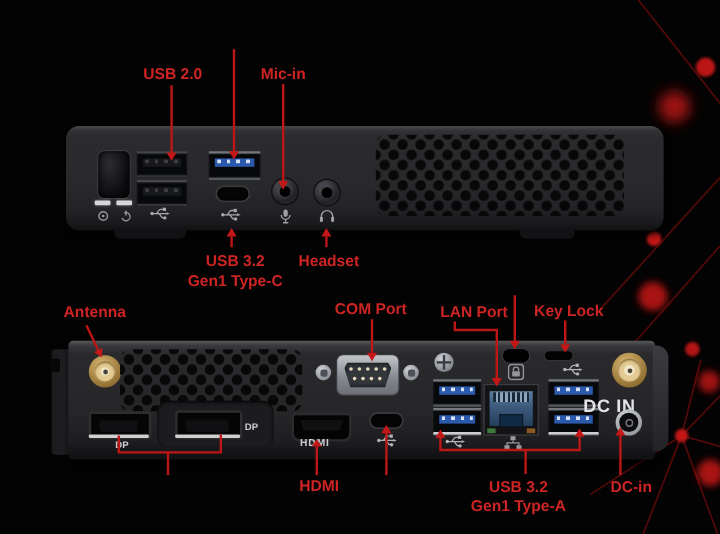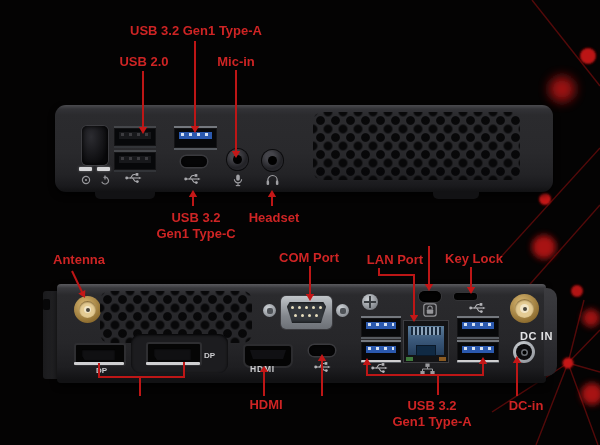--- a/index.html
+++ b/index.html
@@ -337,21 +337,21 @@
       <div class="tongue"></div>
     </div>
   <div class="white-line" style="left:457px;top:360px;width:42px;height:2px;"></div>
 
   <div class="sma" style="left:510px;top:294px;width:29px;height:29px;">
     <div class="r1"></div>
       <div class="r2"></div>
       <div class="r3"></div>
       <div class="r4"></div>
   </div>
-  <div class="mark" style="left:520px;top:330px;font-size:11px;letter-spacing:.6px;color:#e4e4e6;">DC IN</div>
+  <div class="mark" style="left:486px;top:330px;font-size:15px;letter-spacing:.6px;color:#e4e4e6;">DC IN</div>
   <div class="dc"></div>
 
   <svg class="overlay" width="600" height="445">
     <g stroke="#bd1616" stroke-width="2" fill="none">
       <path d="M143 71 V128"></path>
       <path d="M195 41 V127"></path>
       <path d="M236 70 V152"></path>
       <path d="M193 206 V197"></path>
       <path d="M272 206 V197"></path>
       <path d="M72 271 L82 292"></path>
@@ -379,21 +379,20 @@
       <polygon points="424.8,284 433.2,284 429,291"></polygon>
       <polygon points="466.8,287 475.2,287 471,294"></polygon>
       <polygon points="259.8,372 268.2,372 264,366"></polygon>
       <polygon points="317.8,361 326.2,361 322,354"></polygon>
       <polygon points="362.8,365 371.2,365 367,358"></polygon>
       <polygon points="478.8,364 487.2,364 483,357"></polygon>
       <polygon points="512.8,363 521.2,363 517,356"></polygon>
     </g>
   </svg>
 
-  <div class="lbl" style="left:196px;top:23px;">USB 3.2 Gen1 Type-A</div>
   <div class="lbl" style="left:144px;top:54px;">USB 2.0</div>
   <div class="lbl" style="left:236px;top:54px;">Mic-in</div>
 
   <div class="lbl" style="left:196px;top:210px;">
     <div>USB 3.2</div>
     <div>Gen1 Type-C</div>
   </div>
   <div class="lbl" style="left:274px;top:210px;">Headset</div>
 
   <div class="lbl" style="left:79px;top:252px;">Antenna</div>

